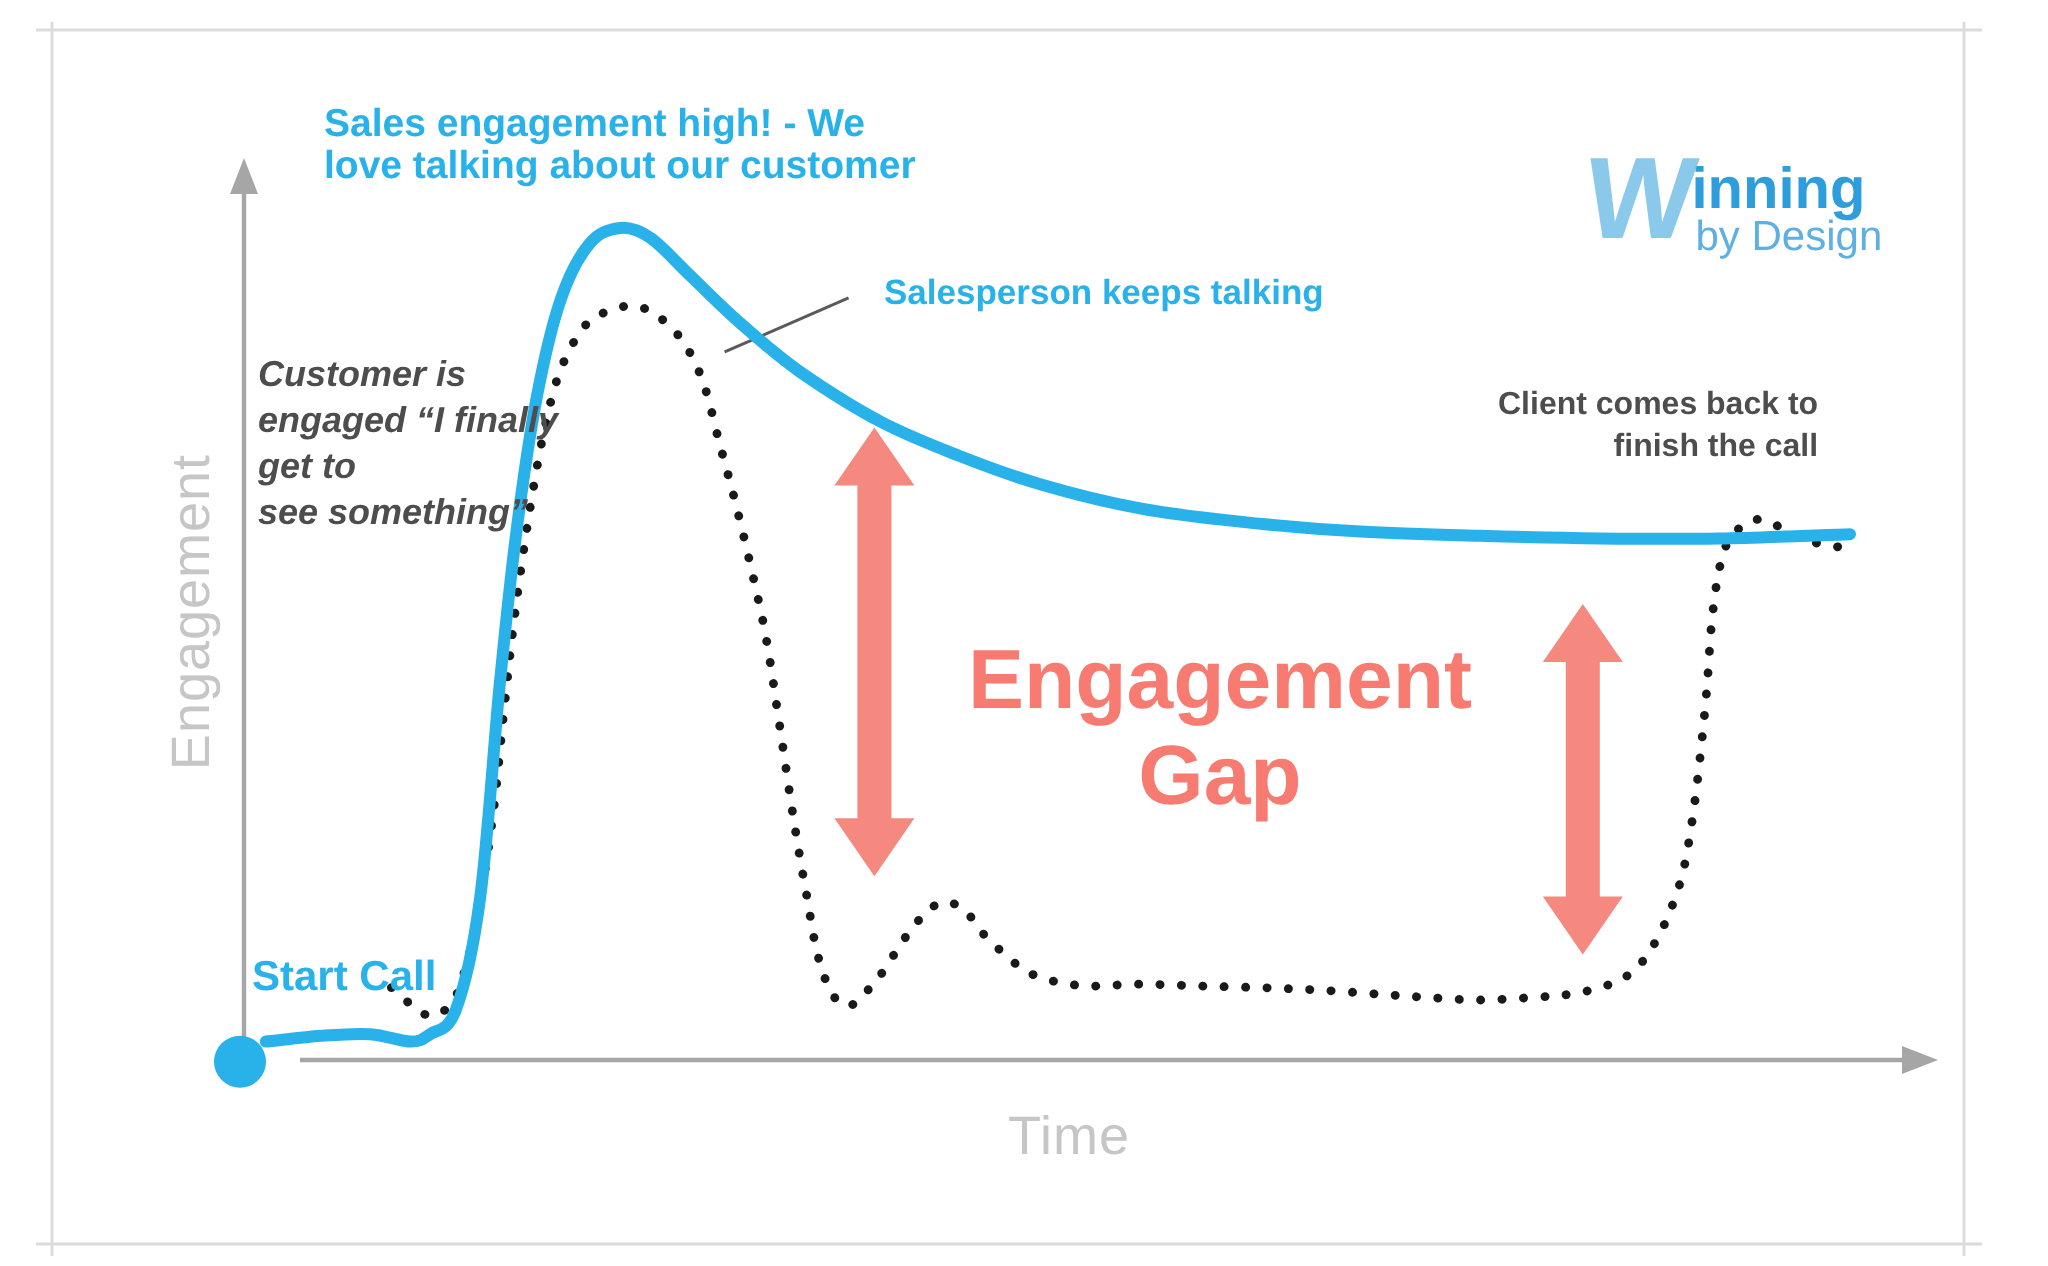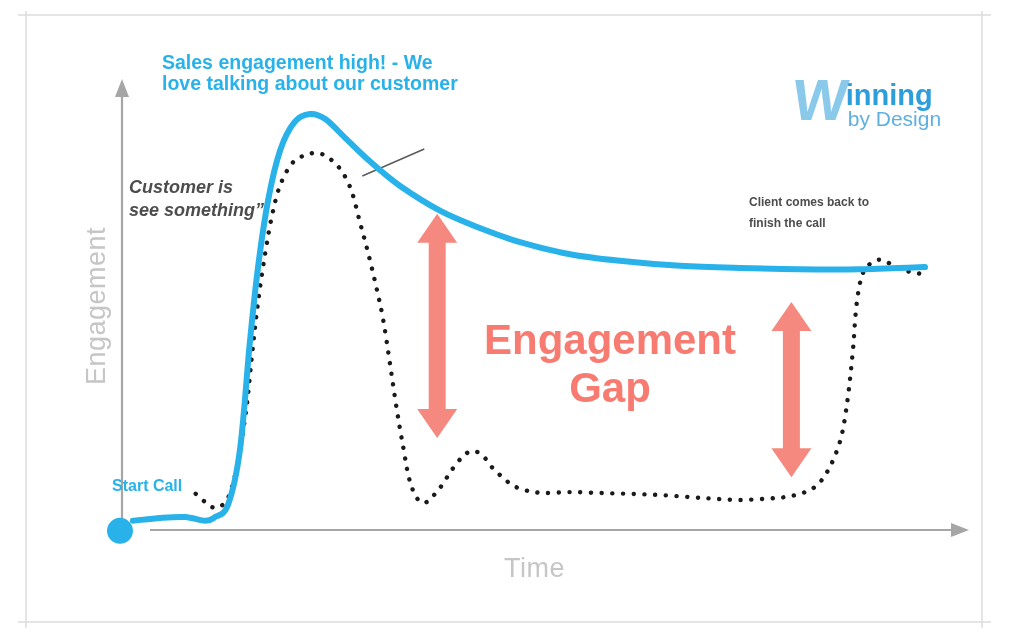--- a/index.html
+++ b/index.html
@@ -6,24 +6,24 @@
   body{width:1024px;height:633px;position:relative;overflow:hidden;
        font-family:"Liberation Sans", sans-serif;}
   .stage{position:absolute;inset:0;width:1024px;height:633px;}
   svg.plot{position:absolute;left:0;top:0;}
   .txt{position:absolute;font-weight:bold;white-space:nowrap;}
   .txt span{display:block;}
   .sales-note{left:162px;top:52px;font-size:19.5px;line-height:21px;color:var(--cyan);}
   .customer-note{left:129px;top:176px;font-size:18px;line-height:23px;color:var(--ink);font-style:italic;}
   .distracted-note{left:426px;top:136px;font-size:17.5px;line-height:20px;color:var(--ink);}
   .distracted-note .cyan-line{color:var(--cyan);margin-left:16px;}
-  .client-note{left:749px;top:192px;font-size:12px;line-height:21px;color:var(--ink);}
+  .client-note{left:749px;top:192px;font-size:16px;line-height:21px;color:var(--ink);text-align:right;}
   .gap-label{left:450px;top:316px;width:320px;text-align:center;
              font-size:42px;line-height:48px;color:var(--salmon_text);}
-  .start-call{left:112px;top:477px;font-size:16px;color:var(--cyan);}
+  .start-call{left:126px;top:477px;font-size:21px;color:var(--cyan);}
   .axis-label{position:absolute;font-weight:normal;color:var(--axis_label);
               font-size:27px;letter-spacing:0.5px;white-space:nowrap;}
   .y-axis-label{left:96px;top:306px;transform:translate(-50%,-50%) rotate(-90deg);}
   .x-axis-label{left:504px;top:553px;text-align:center;}
   .logo{position:absolute;left:793px;top:74px;display:flex;align-items:flex-start;}
   .logo-w{font-size:58px;line-height:52px;font-weight:bold;color:var(--logo_light);
           transform:skewX(-6deg);opacity:0.85;}
   .logo-right{display:flex;flex-direction:column;margin-left:-2px;margin-top:8px;}
   .logo-inning{font-size:29px;font-weight:bold;line-height:26px;color:var(--logo_blue);}
   .logo-by{font-size:21px;font-weight:normal;line-height:22px;color:var(--logo_by);margin-left:2px;}
@@ -64,24 +64,27 @@
     <circle id="start-dot" class="start-dot" r="13" cx="120" cy="530.832"></circle>
   </svg>
 
   <div class="txt sales-note">
     <span>Sales engagement high! - We</span>
     <span>love talking about our customer</span>
   </div>
 
   <div class="txt customer-note">
     <span>Customer is</span>
+    <span>engaged “I finally</span>
+    <span>get to</span>
     <span>see something”</span>
   </div>
 
   <div class="txt distracted-note">
+    <span class="cyan-line">Salesperson keeps talking</span>
   </div>
 
   <div class="txt client-note">
     <span>Client comes back to</span>
     <span>finish the call</span>
   </div>
 
   <div class="txt gap-label">
     <span>Engagement</span>
     <span>Gap</span>

